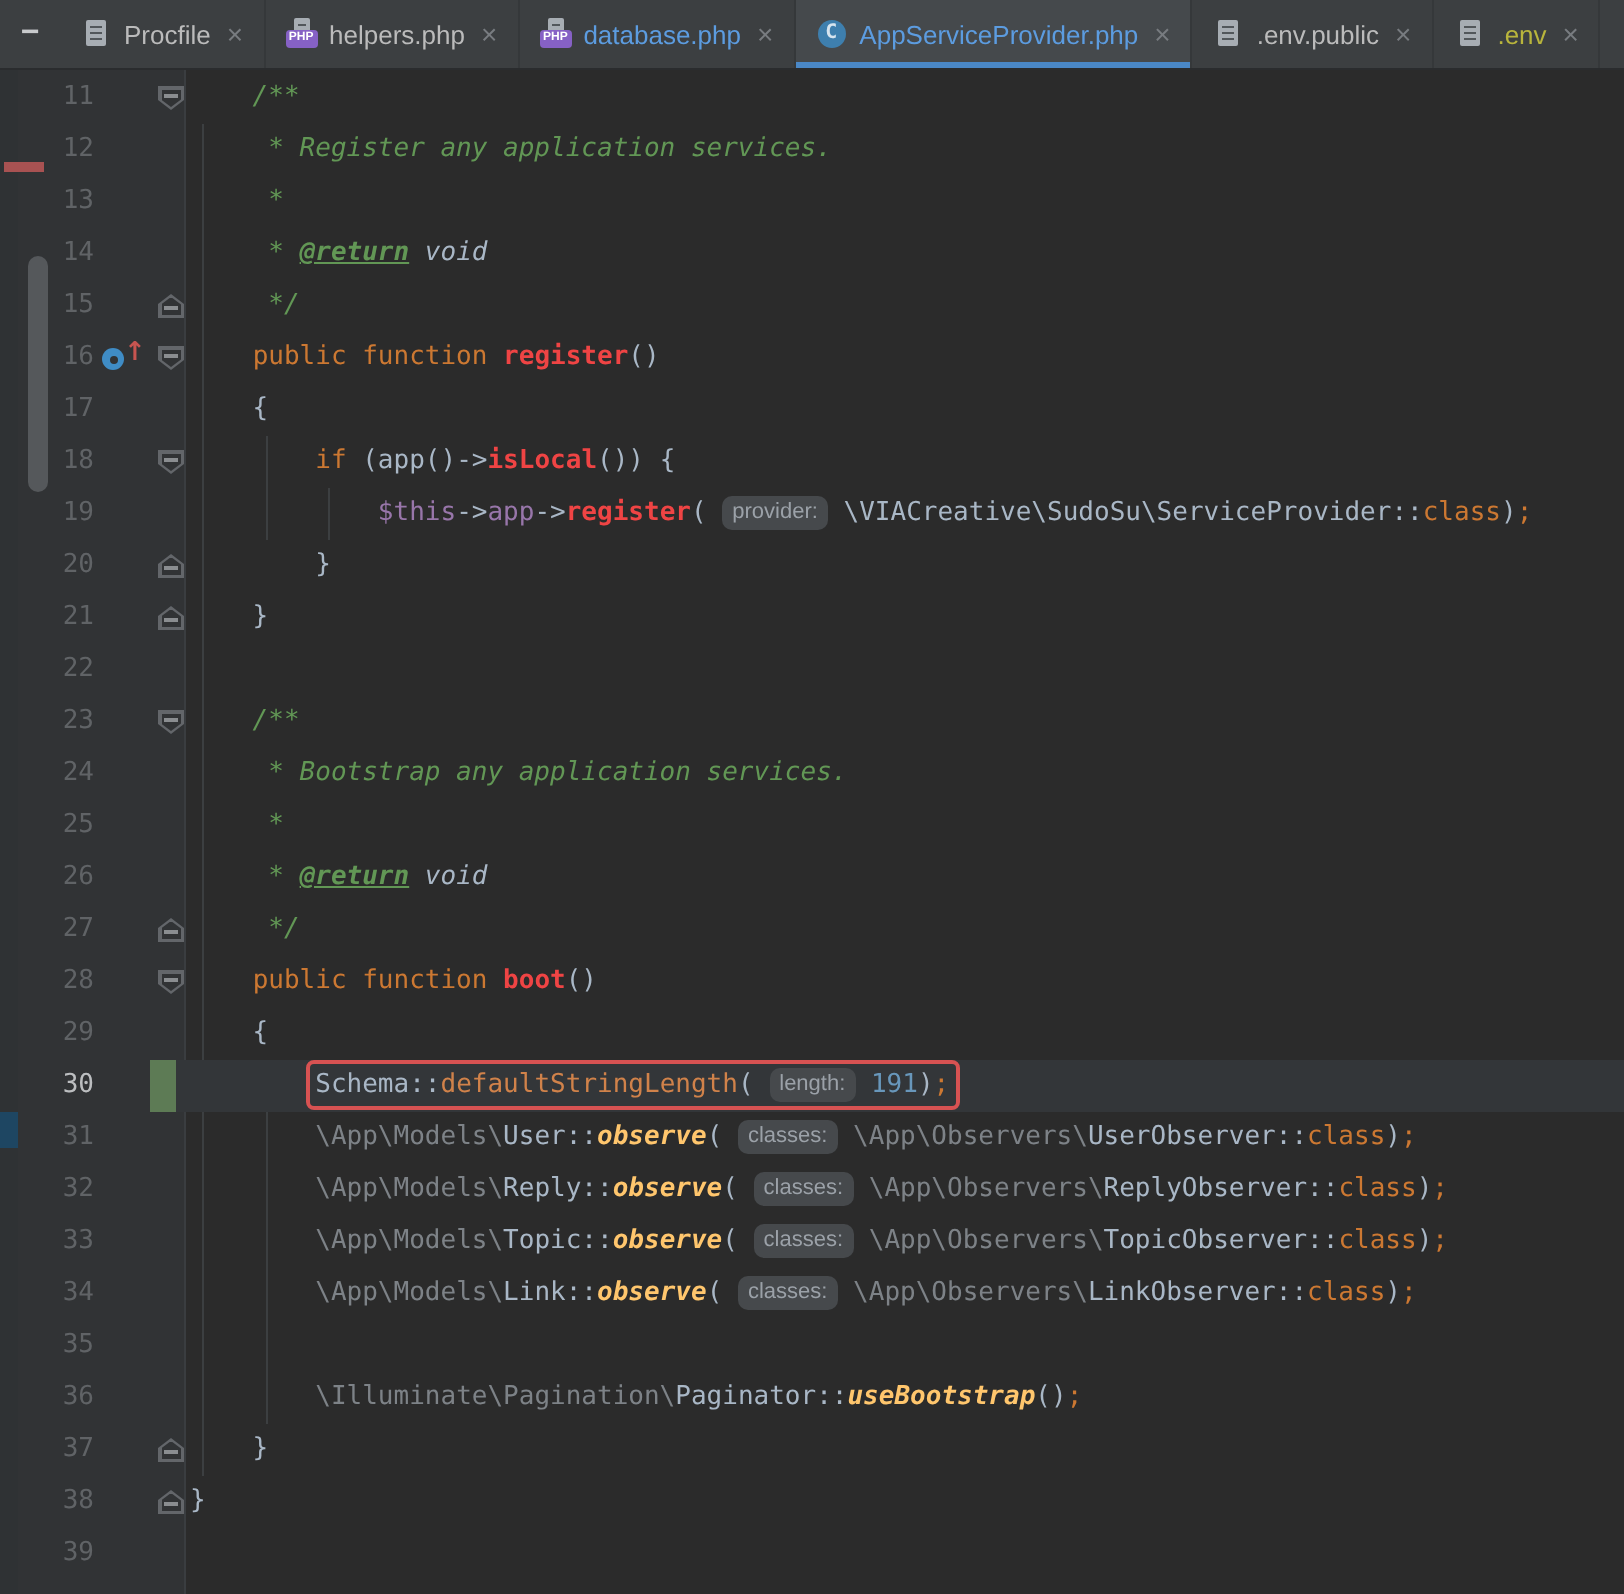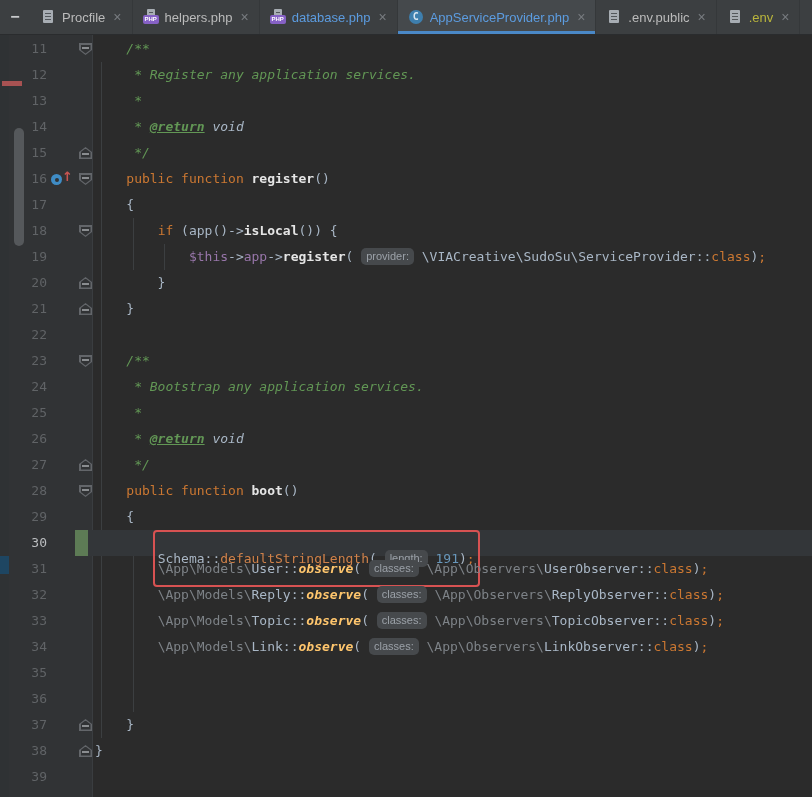--- a/index.html
+++ b/index.html
@@ -48,29 +48,29 @@
   .lnum.cur{color:#bcbec0;}
   .changebar{position:absolute;left:75px;top:0;width:13px;height:26px;background:#5d7b55;}
   .codetext{position:absolute;left:95px;top:0;height:26px;white-space:pre;
             font:13px/26px "DejaVu Sans Mono",monospace;color:#a9b7c6;}
 
   .tk-t{color:#a9b7c6}
   .tk-k{color:#cc7832}
   .tk-c{color:#629755;font-style:italic}
   .tk-ct{color:#629755;font-style:italic;font-weight:700;text-decoration:underline}
   .tk-ti{color:#a9b7c6;font-style:italic}
-  .tk-m{color:#e5e5e5;font-weight:600}
+  .tk-m{color:#ef4444;font-weight:600}
   .tk-ms{color:#ffc66d;font-weight:600;font-style:italic}
   .tk-mo{color:#d0824a}
   .tk-v{color:#9876aa}
   .tk-n{color:#6897bb}
   .tk-ns{color:#7d8287}
   .tk-h{display:inline-block;font:11px/15px "Liberation Sans",sans-serif;color:#9ba1a8;
         background:#46494c;border-radius:5px;padding:1px 5px;vertical-align:1px;}
-  .redbox{display:inline-block;border:2px solid #d75252;border-radius:4px;padding:16px 3px;
+  .redbox{display:inline-block;border:2px solid #d75252;border-radius:4px;padding:0 3px;
           margin-left:-5px;line-height:21px;}
 
   
   .fold{position:absolute;left:79px;top:7px;width:13px;height:12px;}
   .fold .outer{position:absolute;inset:0;background:#63666a;}
   .fold .inner{position:absolute;inset:1.5px;background:#313335;}
   .fold.down .outer,.fold.down .inner{clip-path:polygon(0 0,100% 0,100% 58%,50% 100%,0 58%);}
   .fold.up .outer,.fold.up .inner{clip-path:polygon(50% 0,100% 42%,100% 100%,0 100%,0 42%);}
   .fold .dash{position:absolute;left:3px;width:7px;height:2px;background:#8a8d90;}
   .fold.down .dash{top:4px;}
@@ -310,20 +310,21 @@
         <div class="row" style="top: 599px;">
           <div class="lnum">34</div>
           <div class="codetext"><span class="tk-t">        </span><span class="tk-ns">\App\Models\</span><span class="tk-t">Link::</span><span class="tk-ms">observe</span><span class="tk-t">( </span><span class="tk-h">classes:</span><span class="tk-t"> </span><span class="tk-ns">\App\Observers\</span><span class="tk-t">LinkObserver::</span><span class="tk-k">class</span><span class="tk-t">)</span><span class="tk-k">;</span></div>
         </div>
         <div class="row" style="top: 625px;">
           <div class="lnum">35</div>
           <div class="codetext"></div>
         </div>
         <div class="row" style="top: 651px;">
           <div class="lnum">36</div>
+          <div class="codetext"><span class="tk-t">        </span><span class="tk-ns">\Illuminate\Pagination\</span><span class="tk-t">Paginator::</span><span class="tk-ms">useBootstrap</span><span class="tk-t">()</span><span class="tk-k">;</span></div>
         </div>
         <div class="row" style="top: 677px;">
           <div class="lnum">37</div>
           <div class="fold up">
             <span class="outer"></span>
             <span class="inner"></span>
             <span class="dash"></span>
           </div>
           <div class="codetext"><span class="tk-t">    }</span></div>
         </div>

